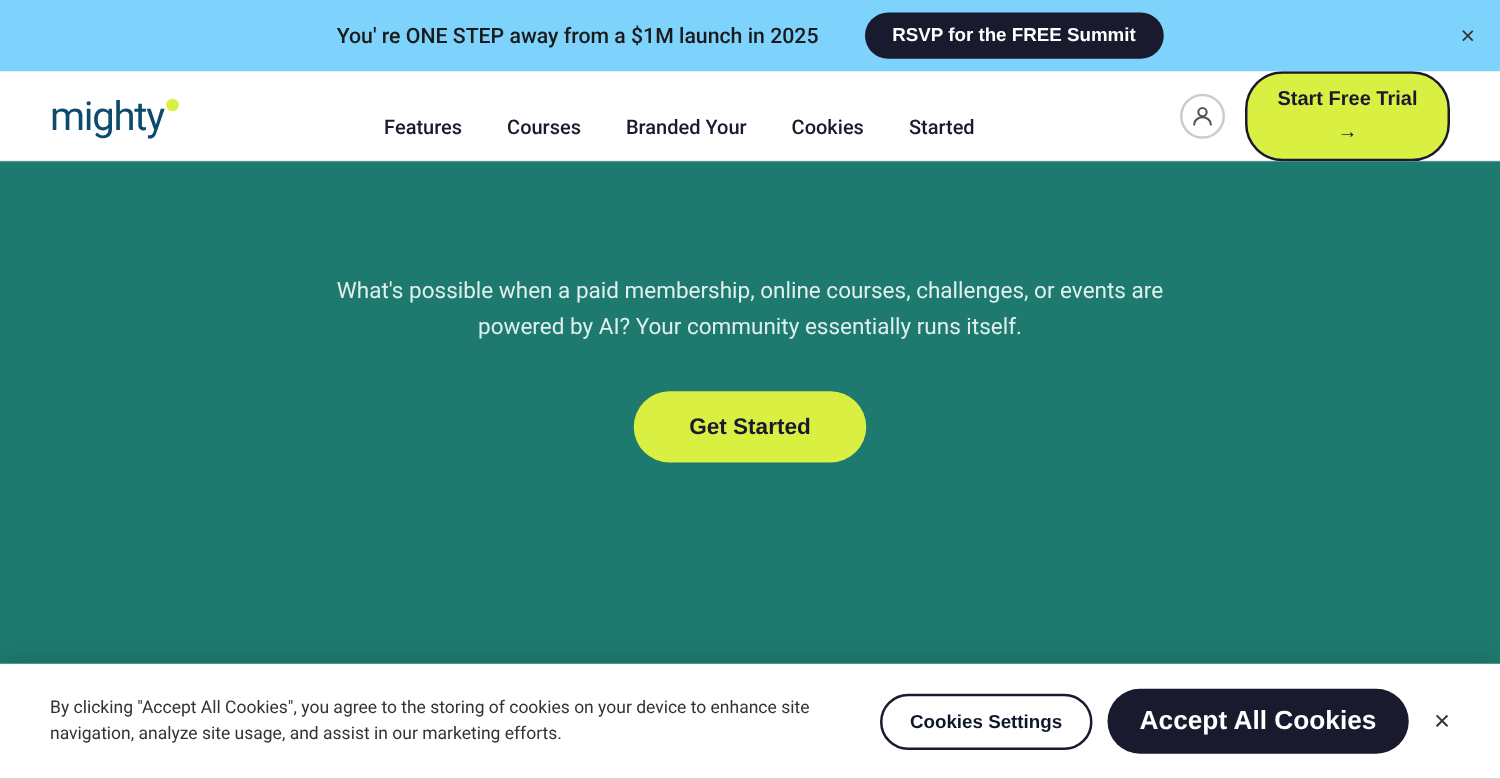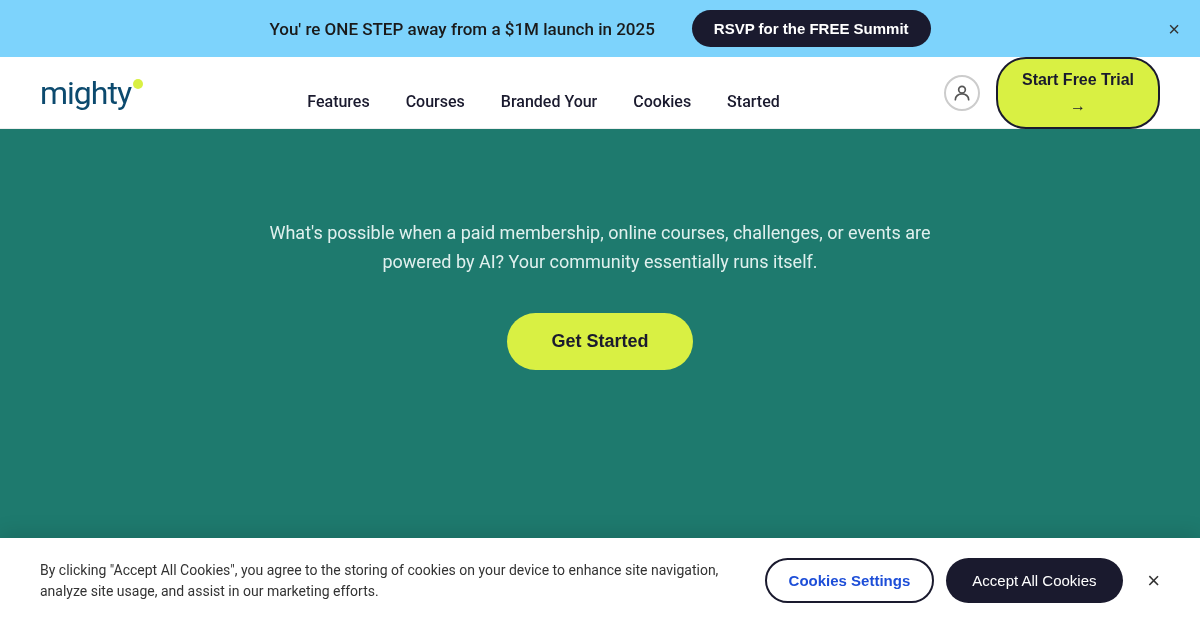--- a/index.html
+++ b/index.html
@@ -191,37 +191,37 @@
       max-width: 700px;
     }
     .cookie-buttons {
       display: flex;
       align-items: center;
       gap: 12px;
       flex-shrink: 0;
     }
     .cookies-settings-btn {
       background-color: transparent;
-      color: #1d4ed8;
+      color: #0f172a;
       border: 2px solid #1a1a2e;
       border-radius: 30px;
       padding: 12px 22px;
       font-size: 15px;
       font-weight: 600;
       cursor: pointer;
       white-space: nowrap;
     }
     .accept-cookies-btn {
       background-color: #1a1a2e;
       color: #ffffff;
       border: none;
       border-radius: 30px;
       padding: 14px 26px;
-      font-size: 15px;
-      font-weight: 400;
+      font-size: 21px;
+      font-weight: 700;
       cursor: pointer;
       white-space: nowrap;
     }
     .cookie-close {
       background: none;
       border: none;
       font-size: 22px;
       cursor: pointer;
       color: #333;
       flex-shrink: 0;

